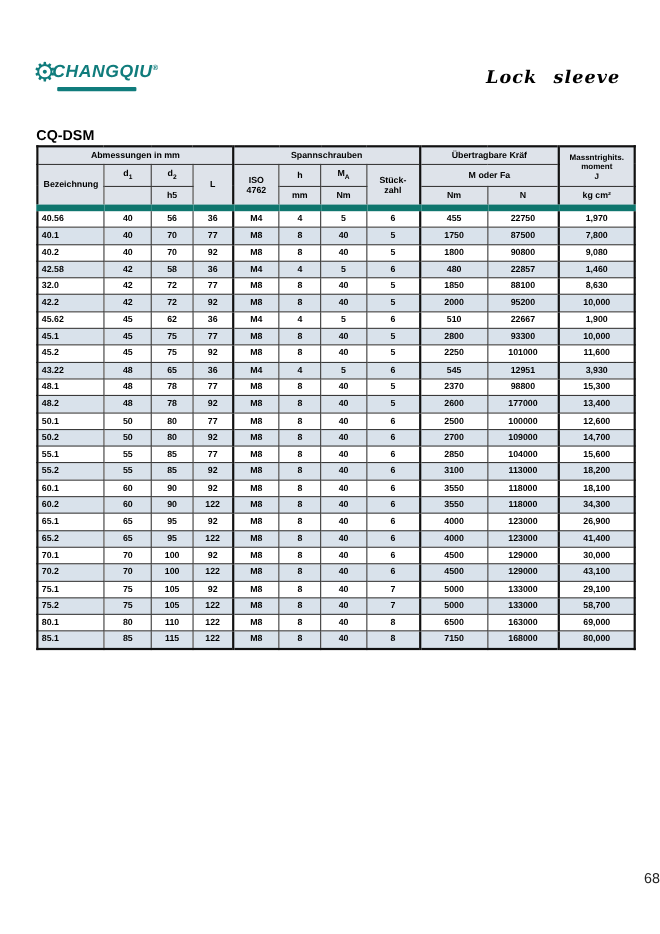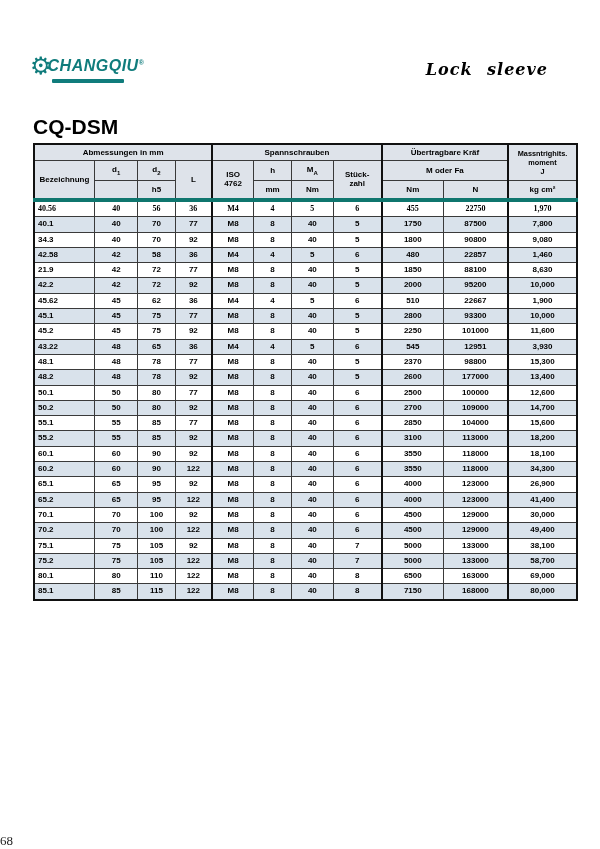--- a/index.html
+++ b/index.html
@@ -13,55 +13,55 @@
   .brand { position:absolute; left:30px; top:54px; color:#107c7c; }
   .brand-line { display:flex; align-items:center; }
   .gear { font-family:"DejaVu Sans", sans-serif; font-size:24px; line-height:24px; margin-right:-4px; }
   .brand-name {
     font-size:16px; font-weight:bold; font-style:italic;
     letter-spacing:0.5px; font-family:"Liberation Sans", sans-serif;
   }
   .brand-reg { font-size:7px; vertical-align:super; font-style:normal; }
   .brand-bar { margin-left:22px; margin-top:1px; width:72px; height:4px; background:#107c7c; border-radius:1px; }
   .headline-right {
-    position:absolute; right:52px; top:60px;
+    position:absolute; right:36px; top:60px;
     font-family:"DejaVu Serif", serif; font-style:italic; font-weight:bold;
     font-size:16px; word-spacing:8px; letter-spacing:1px; color:#000;
   }
   
-  .doc-title { position:absolute; left:33px; top:115px; font-size:21px; font-weight:bold; color:#000; }
+  .doc-title { position:absolute; left:33px; top:115px; font-size:13px; font-weight:bold; color:#000; }
   
   table.spec {
-    position:absolute; left:33px; top:143px;
+    position:absolute; left:33px; top:132px;
     border-collapse:collapse; table-layout:fixed;
     width:545px;
     font-size:8px; font-weight:bold; color:#000;
   }
   table.spec th, table.spec td {
     border:1px solid #3a3a3a;
     text-align:center; vertical-align:middle;
     padding:0 2px; overflow:hidden; white-space:nowrap;
   }
   table.spec { border:2px solid #111; }
   table.spec thead th { background:#dee3ea; }
   table.spec thead tr.r-a th { height:16px; }
   table.spec thead tr.r-b th { height:20px; }
   table.spec thead tr.r-c th { height:20px; }
   table.spec tbody td { height:14.3px; line-height:14.3px; background:#fff; }
   table.spec tbody tr.alt td { background:#d9e2eb; }
   table.spec tbody td.left { text-align:left; padding-left:3px; }
-  table.spec tbody tr:first-child td { border-top:4px solid #0f766e;font-family:Liberation Serif, serif; }
+  table.spec tbody tr:first-child td { border-top:6px solid #0f766e; }
   th.sep, td.sep { border-left:2px solid #111 !important; }
   .sub { font-size:6px; vertical-align:sub; }
   .hdr-small { font-size:7.3px; line-height:9px; }
   .two-line { line-height:9px; }
   
   .page-number {
-    position:absolute; top:833px; left:0; width:100%;
-    text-align:left; font-family:Liberation Serif, serif; font-size:13px; color:#222;
+    position:absolute; top:791px; left:0; width:100%;
+    text-align:right; font-family:Liberation Sans, sans-serif; font-size:13px; color:#222;
   }
 </style>
 </head>
 <body>
 
 <div class="brand">
   <div class="brand-line">
     <span class="gear">⚙</span>
     <span class="brand-name"><span>CHANGQIU</span><span class="brand-reg">®</span></span>
   </div>
@@ -145,21 +145,21 @@
         <td>77</td>
         <td class="sep">M8</td>
         <td>8</td>
         <td>40</td>
         <td>5</td>
         <td class="sep">1750</td>
         <td>87500</td>
         <td class="sep">7,800</td>
       </tr>
       <tr>
-        <td class="left">34.3</td>
+        <td class="left">40.2</td>
         <td>40</td>
         <td>70</td>
         <td>92</td>
         <td class="sep">M8</td>
         <td>8</td>
         <td>40</td>
         <td>5</td>
         <td class="sep">1800</td>
         <td>90800</td>
         <td class="sep">9,080</td>
@@ -171,21 +171,21 @@
         <td>36</td>
         <td class="sep">M4</td>
         <td>4</td>
         <td>5</td>
         <td>6</td>
         <td class="sep">480</td>
         <td>22857</td>
         <td class="sep">1,460</td>
       </tr>
       <tr>
-        <td class="left">21.9</td>
+        <td class="left">32.0</td>
         <td>42</td>
         <td>72</td>
         <td>77</td>
         <td class="sep">M8</td>
         <td>8</td>
         <td>40</td>
         <td>5</td>
         <td class="sep">1850</td>
         <td>88100</td>
         <td class="sep">8,630</td>
@@ -402,34 +402,34 @@
         <td class="left">70.2</td>
         <td>70</td>
         <td>100</td>
         <td>122</td>
         <td class="sep">M8</td>
         <td>8</td>
         <td>40</td>
         <td>6</td>
         <td class="sep">4500</td>
         <td>129000</td>
-        <td class="sep">49,400</td>
+        <td class="sep">43,100</td>
       </tr>
       <tr>
         <td class="left">75.1</td>
         <td>75</td>
         <td>105</td>
         <td>92</td>
         <td class="sep">M8</td>
         <td>8</td>
         <td>40</td>
         <td>7</td>
         <td class="sep">5000</td>
         <td>133000</td>
-        <td class="sep">38,100</td>
+        <td class="sep">29,100</td>
       </tr>
       <tr class="alt">
         <td class="left">75.2</td>
         <td>75</td>
         <td>105</td>
         <td>122</td>
         <td class="sep">M8</td>
         <td>8</td>
         <td>40</td>
         <td>7</td>

